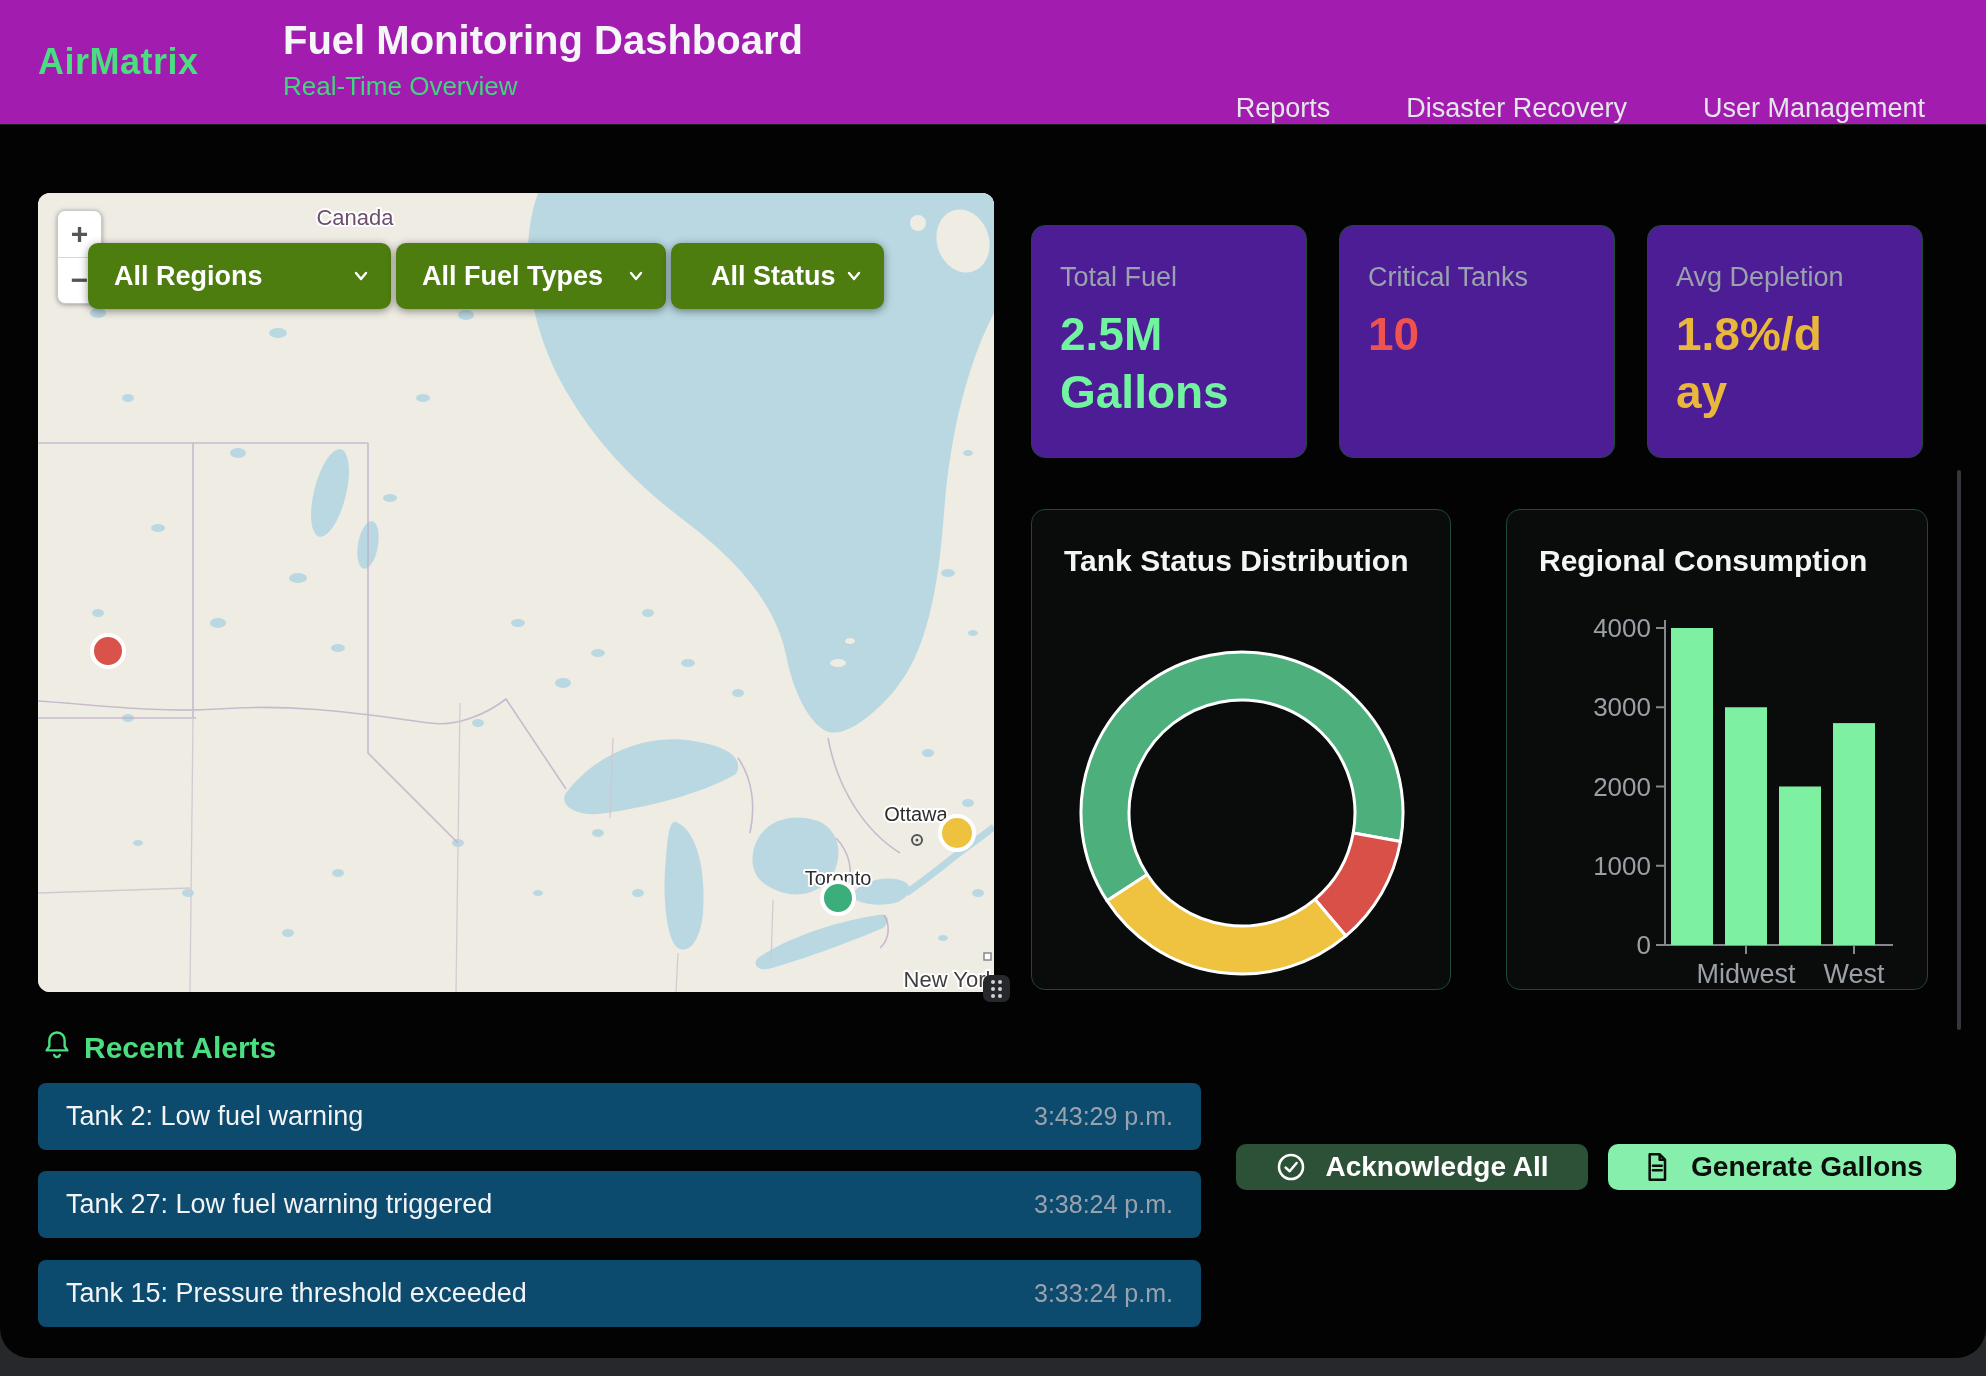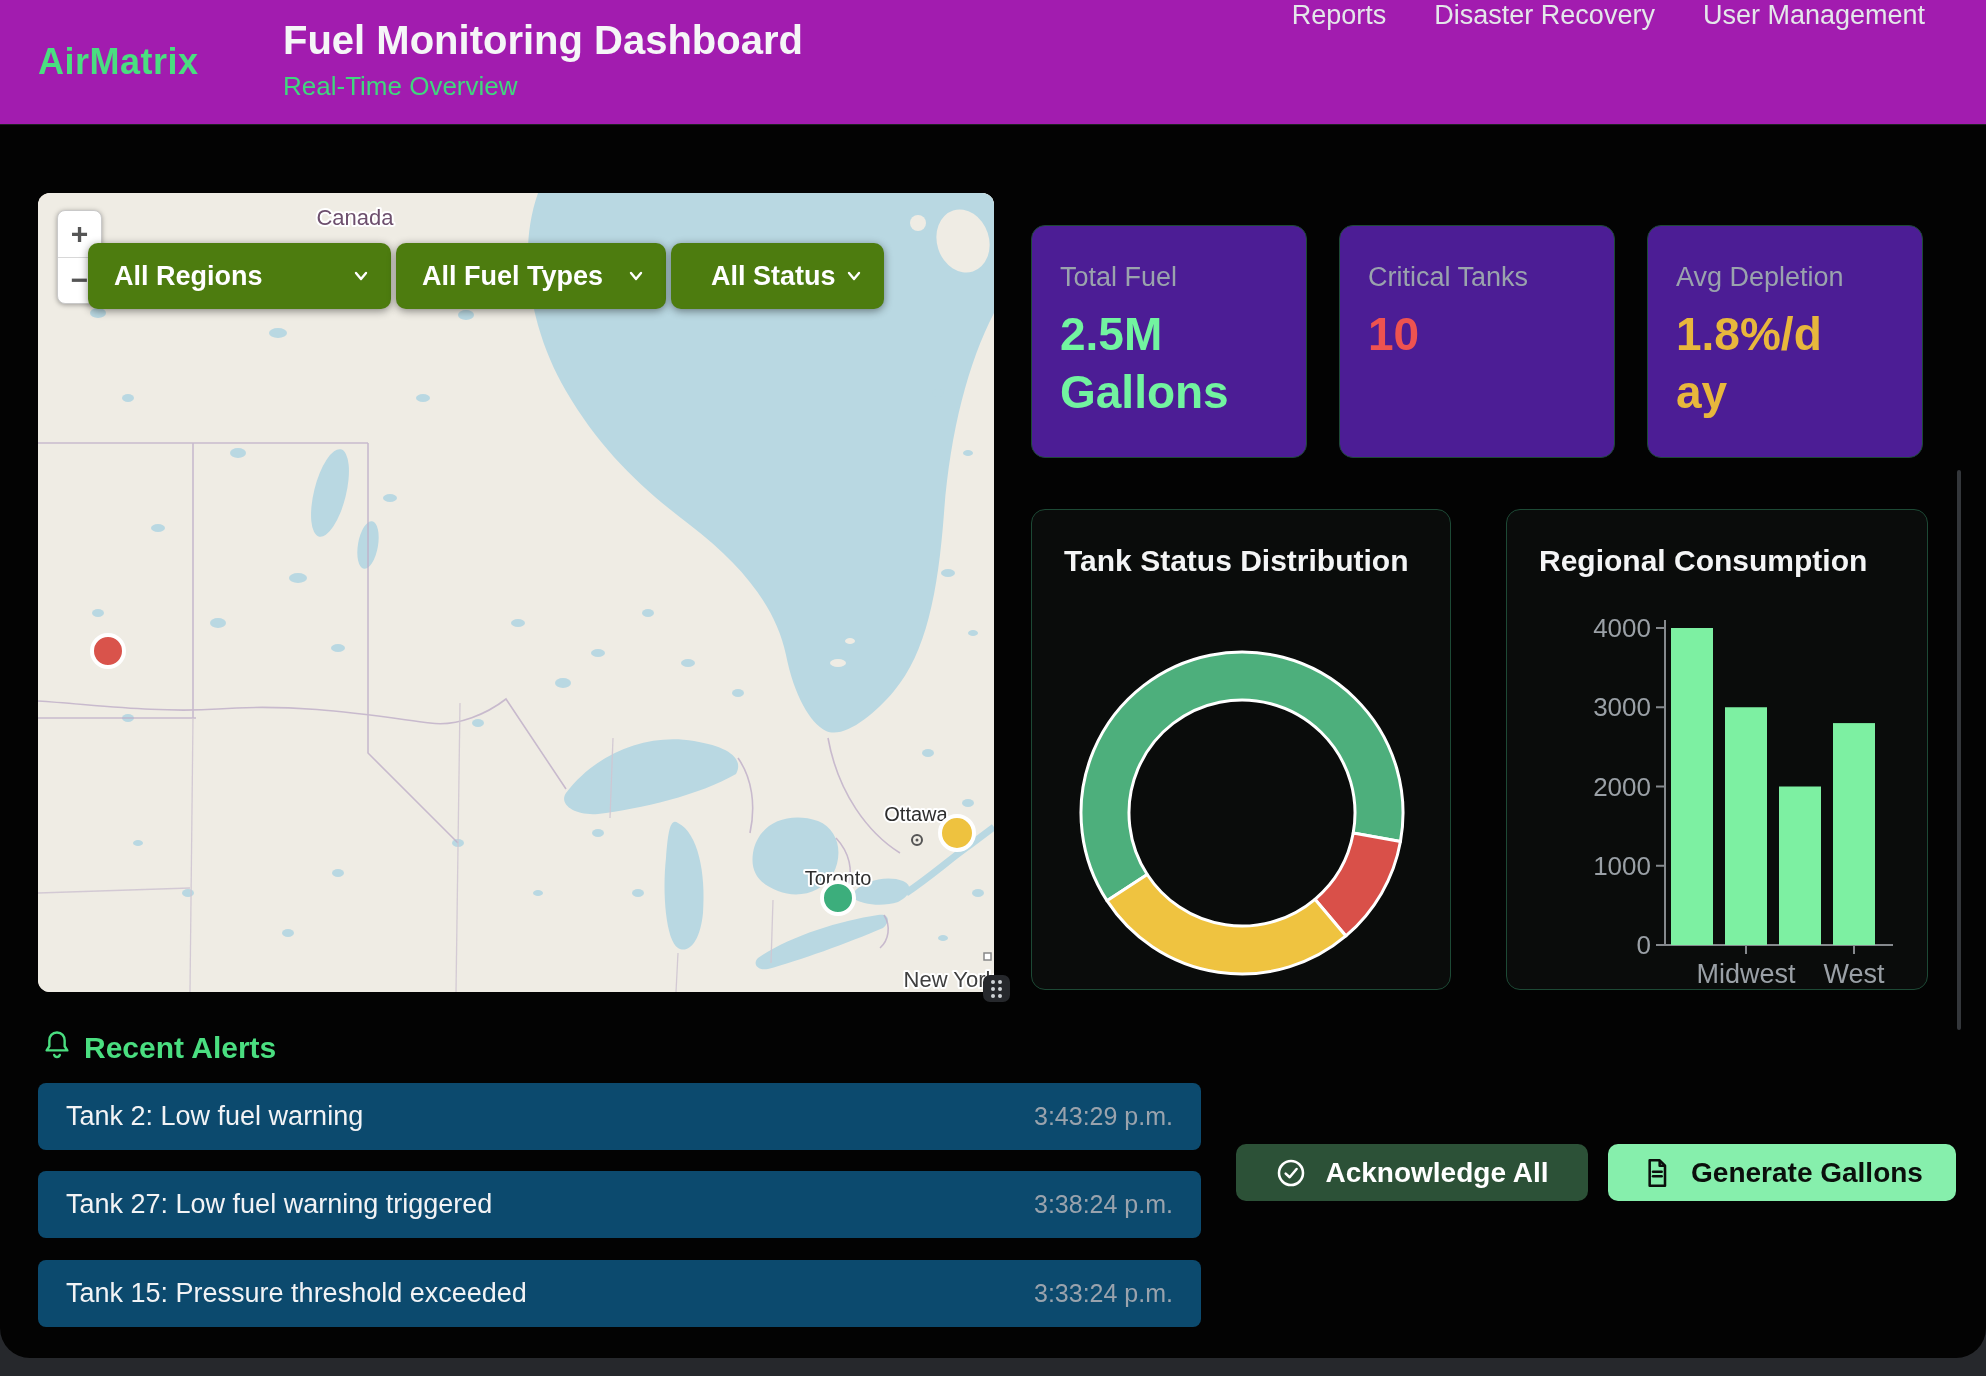--- a/index.html
+++ b/index.html
@@ -12,21 +12,21 @@
   .panel{position:absolute;left:0;top:0;width:1986px;height:1358px;background:#030303;
     border-radius:0 0 30px 30px;overflow:hidden;}
   
   .header{position:absolute;left:0;top:0;width:100%;height:124px;background:#a21caf;
     border-bottom:1px solid #1e2023;}
   .logo{position:absolute;left:38px;top:0;height:124px;display:flex;align-items:center;
     font-size:36px;font-weight:700;color:#4ade80;letter-spacing:.5px;}
   .title-block{position:absolute;left:283px;top:18px;}
   .page-title{font-size:40px;font-weight:700;color:#f5f6f7;line-height:1.1;}
   .page-subtitle{font-size:26px;color:#41d67e;margin-top:9px;}
-  .nav{position:absolute;right:61px;top:0;height:124px;display:flex;align-items:flex-start;gap:48px;}
+  .nav{position:absolute;right:61px;top:0;height:124px;display:flex;align-items:flex-end;gap:76px;}
   .nav-item{font-size:27px;color:#e4e7ea;cursor:pointer;white-space:nowrap;}
   
   .map{position:absolute;left:38px;top:193px;width:956px;height:799px;border-radius:12px;
     overflow:hidden;background:#efece4;}
   .map svg.basemap{position:absolute;left:0;top:0;}
   .zoom-ctl{position:absolute;left:19px;top:17px;width:43px;height:92px;background:#ffffff;
     border:1px solid #c9c9c9;border-radius:8px;box-shadow:0 1px 5px rgba(0,0,0,.35);z-index:1;
     display:flex;flex-direction:column;}
   .zoom-btn{flex:1;display:flex;align-items:center;justify-content:center;
     font-size:30px;font-weight:700;color:#555;cursor:pointer;}
@@ -61,21 +61,21 @@
   
   .alerts-title{position:absolute;left:84px;top:1031px;font-size:30px;font-weight:700;color:#4ade80;}
   .bell{position:absolute;left:40px;top:1028px;}
   .alert-row{position:absolute;left:38px;width:1163px;height:67px;background:#0c4a6e;
     border-radius:8px;display:flex;align-items:center;justify-content:space-between;
     padding:0 28px;box-sizing:border-box;cursor:pointer;}
   .alert-text{font-size:27px;color:#f2f3f5;}
   .alert-time{font-size:25px;color:#9aa3ad;}
   .row-1{top:1083px;} .row-2{top:1171px;} .row-3{top:1260px;}
   
-  .btn{position:absolute;top:1144px;height:57px;border:none;border-radius:10px;
+  .btn{position:absolute;top:1144px;height:46px;border:none;border-radius:10px;
     display:flex;align-items:center;justify-content:center;gap:18px;cursor:pointer;
     font-family:inherit;}
   .btn-ack{left:1236px;width:352px;background:#2c5137;color:#ffffff;font-size:28px;font-weight:600;}
   .btn-report{left:1608px;width:348px;background:#86efac;color:#0b0f0c;font-size:28px;font-weight:700;}
   .scroll-thumb{position:absolute;left:1957px;top:470px;width:4px;height:560px;
     background:#34373b;border-radius:2px;}
   
   svg text{font-family:"Liberation Sans","DejaVu Sans",sans-serif;}
   .map-place{paint-order:stroke;stroke:#ffffff;stroke-width:4px;stroke-linejoin:round;}
 </style>

